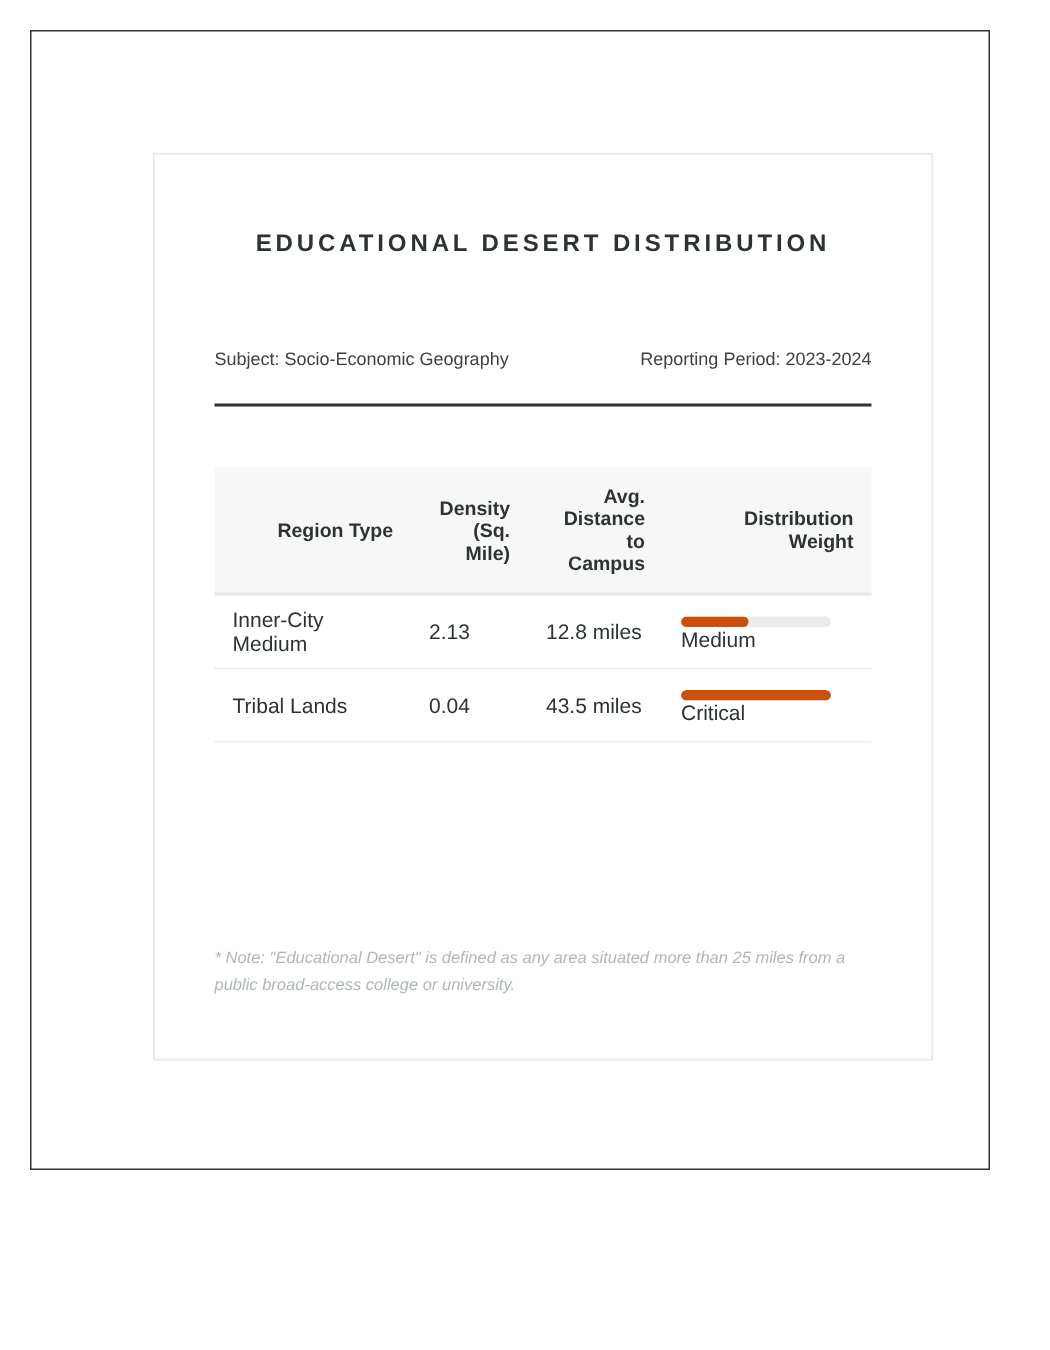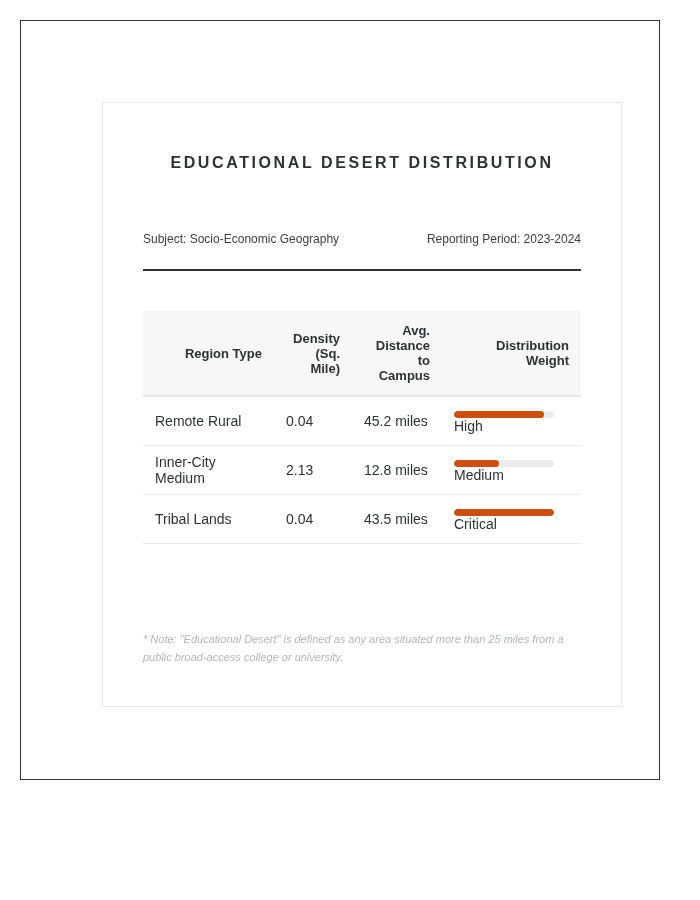--- a/index.html
+++ b/index.html
@@ -38,31 +38,20 @@
       <thead>
         <tr>
           <th class="c1">Region Type</th>
           <th class="c2">Density (Sq. Mile)</th>
           <th class="c3">Avg. Distance to Campus</th>
           <th>Distribution Weight</th>
         </tr>
       </thead>
       <tbody>
         <tr>
-          <td>Remote Rural</td>
-          <td>0.04</td>
-          <td class="num-r">45.2 miles</td>
-          <td>
-            <div class="bar-track">
-                <div class="bar-fill" style="width: 90%; background: rgb(204, 79, 12);"></div>
-              </div>
-            <span class="bar-label">High</span>
-          </td>
-        </tr>
-        <tr>
           <td>Inner-City Medium</td>
           <td>2.13</td>
           <td class="num-r">12.8 miles</td>
           <td>
             <div class="bar-track">
                 <div class="bar-fill" style="width: 45%; background: rgb(204, 79, 12);"></div>
               </div>
             <span class="bar-label">Medium</span>
           </td>
         </tr>

